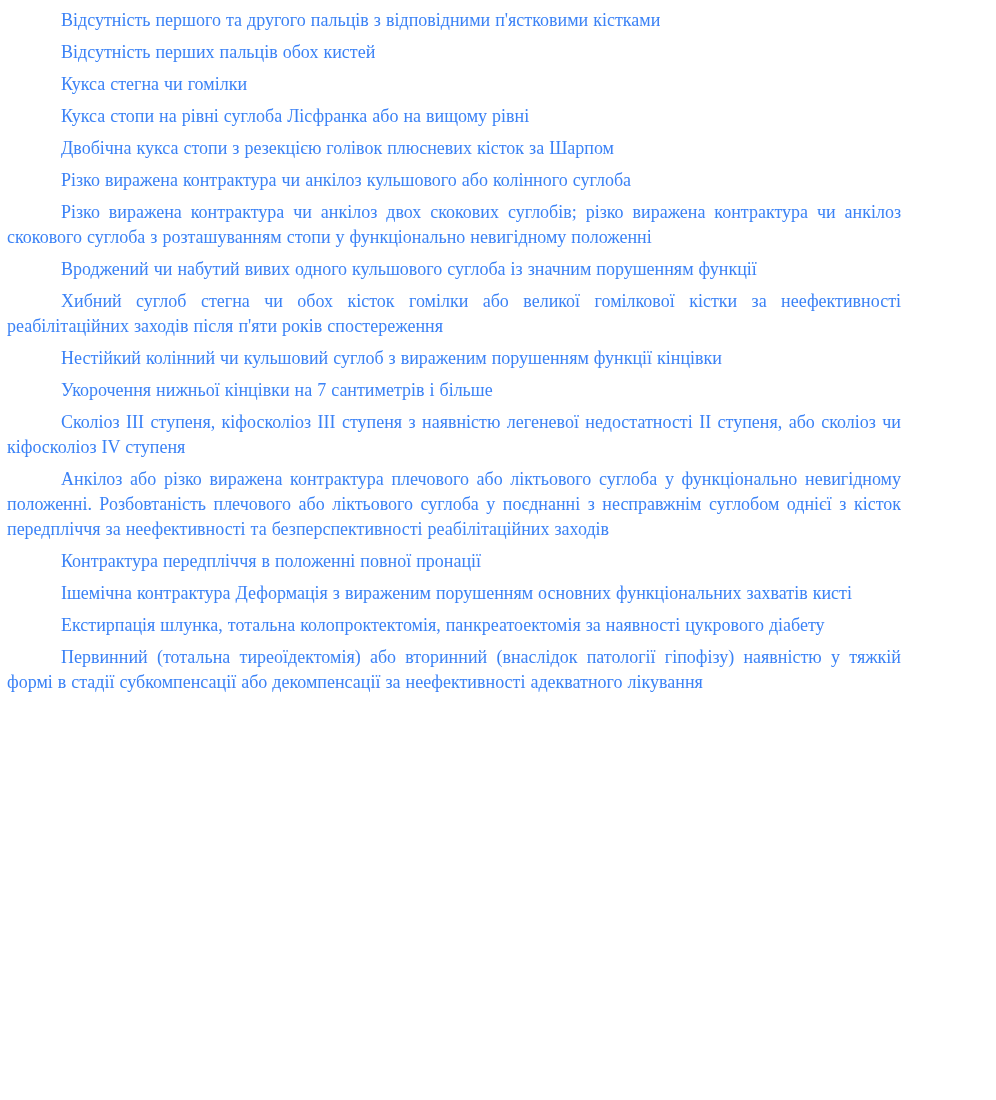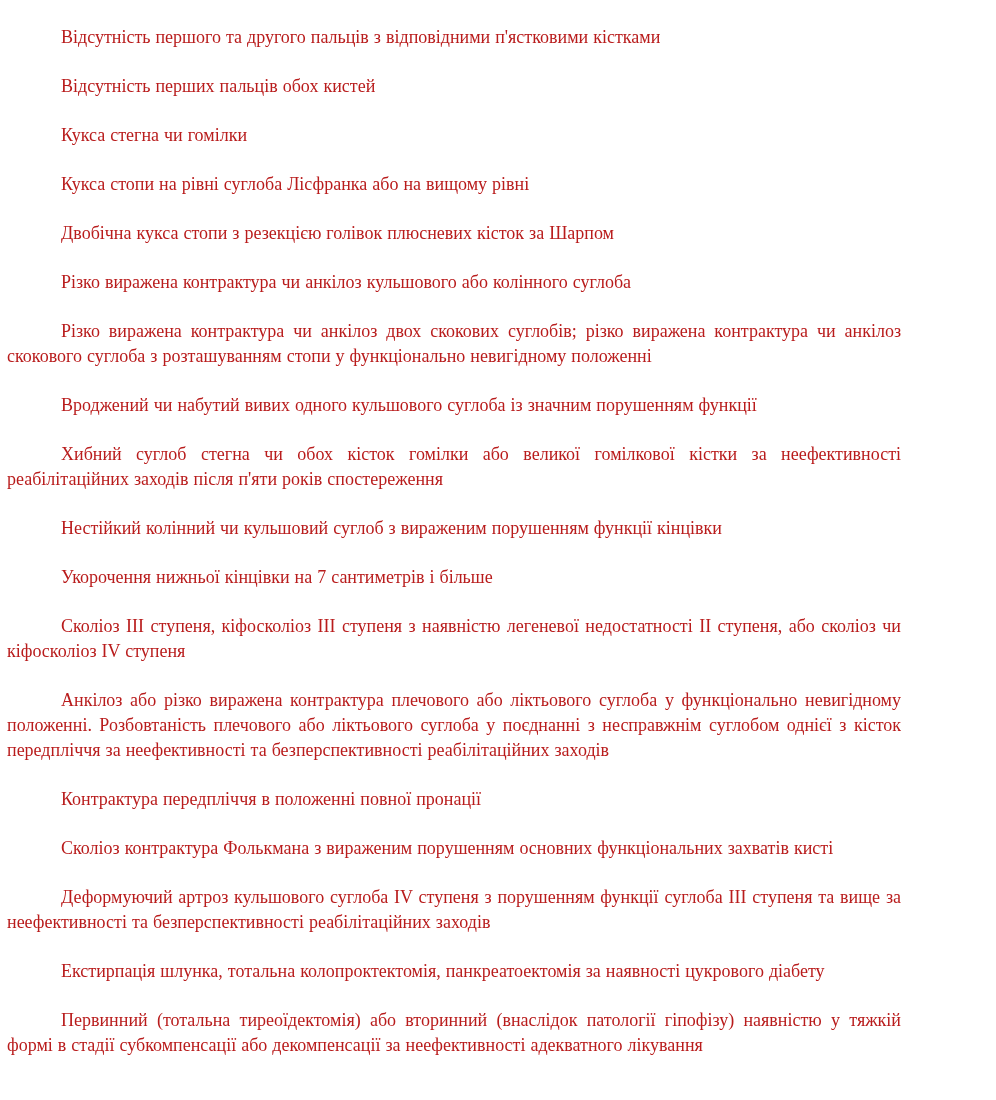--- a/index.html
+++ b/index.html
@@ -13,27 +13,27 @@
     overflow: hidden;
   }
   .page {
     box-sizing: border-box;
     width: 996px;
     min-height: 1100px;
     padding: 1px 95px 1px 7px;
     background: #ffffff;
   }
   .page p {
-    margin: 24px 0;
+    margin: 7px 0;
     text-indent: 54px;
     text-align: justify;
     font-family: "Liberation Serif", "DejaVu Serif", serif;
     font-size: 18px;
     line-height: 25px;
-    color: #b91c1c;
+    color: #3b82f6;
     word-spacing: 0.5px;
   }
 </style>
 </head>
 <body>
 
 <main class="page">
   <p>Відсутність першого та другого пальців з відповідними п'ястковими кістками</p>
   <p>Відсутність перших пальців обох кистей</p>
   <p>Кукса стегна чи гомілки</p>
@@ -41,17 +41,16 @@
   <p>Двобічна кукса стопи з резекцією голівок плюсневих кісток за Шарпом</p>
   <p>Різко виражена контрактура чи анкілоз кульшового або колінного суглоба</p>
   <p>Різко виражена контрактура чи анкілоз двох скокових суглобів; різко виражена контрактура чи анкілоз скокового суглоба з розташуванням стопи у функціонально невигідному положенні</p>
   <p>Вроджений чи набутий вивих одного кульшового суглоба із значним порушенням функції</p>
   <p>Хибний суглоб стегна чи обох кісток гомілки або великої гомілкової кістки за неефективності реабілітаційних заходів після п'яти років спостереження</p>
   <p>Нестійкий колінний чи кульшовий суглоб з вираженим порушенням функції кінцівки</p>
   <p>Укорочення нижньої кінцівки на 7 сантиметрів і більше</p>
   <p>Сколіоз III ступеня, кіфосколіоз III ступеня з наявністю легеневої недостатності II ступеня, або сколіоз чи кіфосколіоз IV ступеня</p>
   <p>Анкілоз або різко виражена контрактура плечового або ліктьового суглоба у функціонально невигідному положенні. Розбовтаність плечового або ліктьового суглоба у поєднанні з несправжнім суглобом однієї з кісток передпліччя за неефективності та безперспективності реабілітаційних заходів</p>
   <p>Контрактура передпліччя в положенні повної пронації</p>
-  <p>Сколіоз контрактура Фолькмана з вираженим порушенням основних функціональних захватів кисті</p>
-  <p>Деформуючий артроз кульшового суглоба IV ступеня з порушенням функції суглоба III ступеня та вище за неефективності та безперспективності реабілітаційних заходів</p>
+  <p>Ішемічна контрактура Деформація з вираженим порушенням основних функціональних захватів кисті</p>
   <p>Екстирпація шлунка, тотальна колопроктектомія, панкреатоектомія за наявності цукрового діабету</p>
   <p>Первинний (тотальна тиреоїдектомія) або вторинний (внаслідок патології гіпофізу) наявністю у тяжкій формі в стадії субкомпенсації або декомпенсації за неефективності адекватного лікування</p>
 </main>
 
 </body></html>

